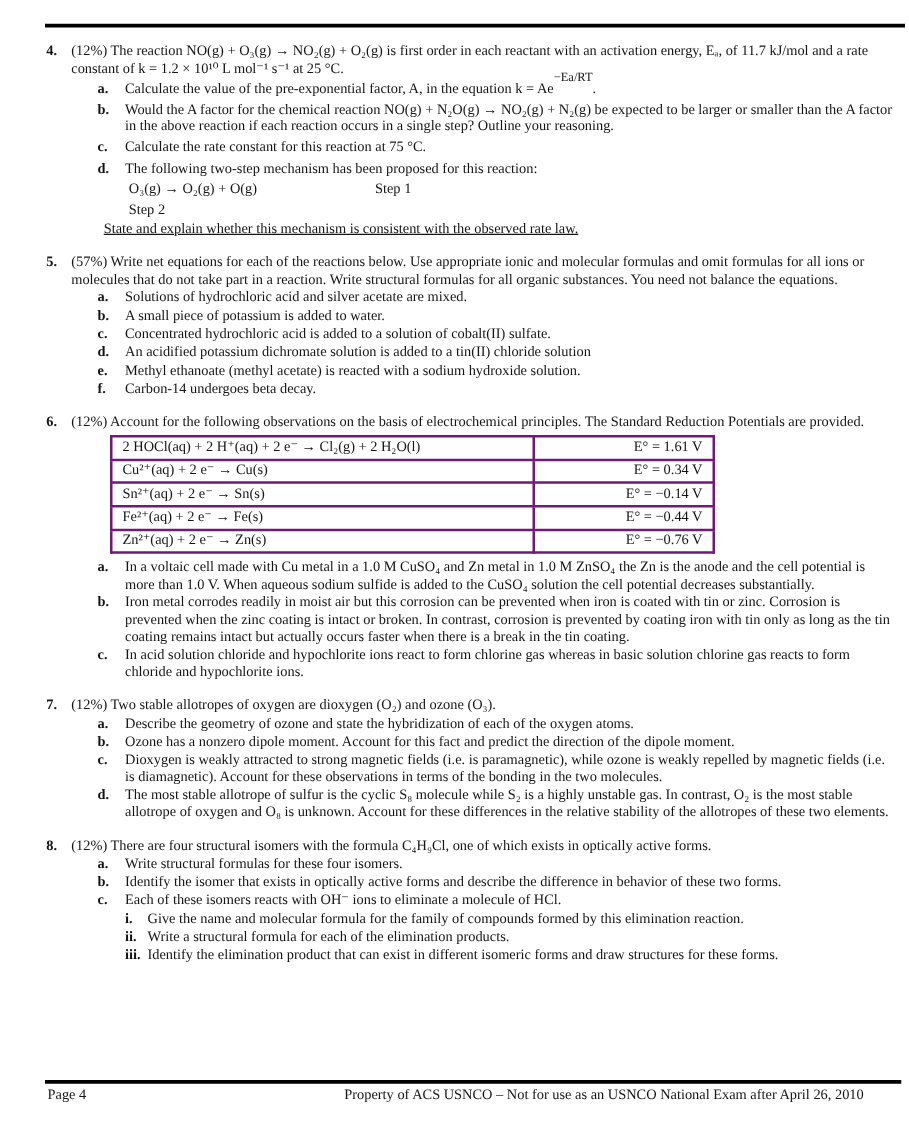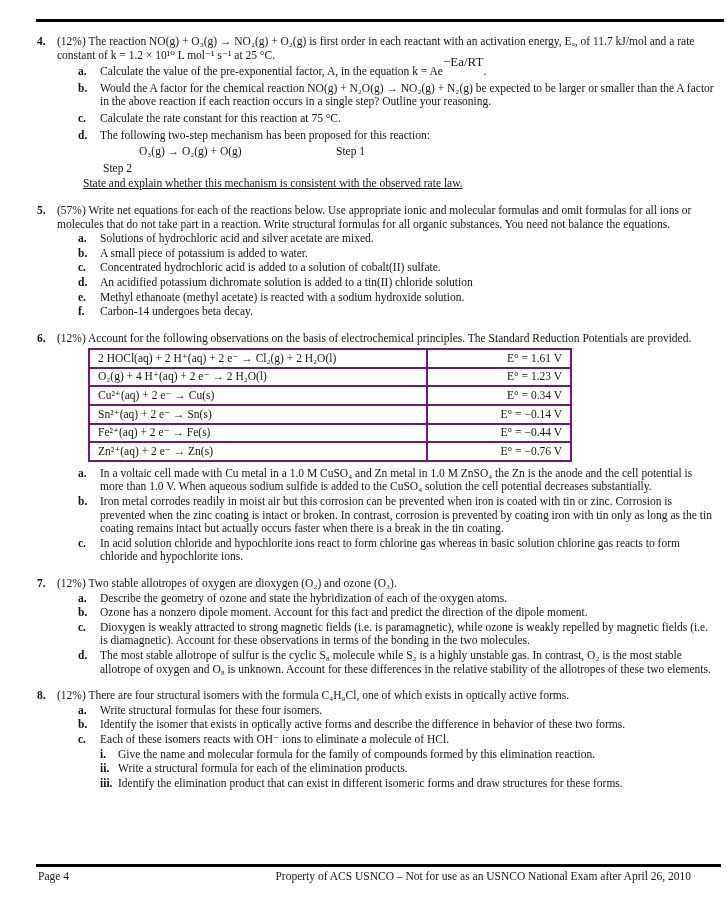--- a/index.html
+++ b/index.html
@@ -20,23 +20,23 @@
   .content { position:absolute; left:37px; right:12px; top:35px; }
   p { margin:0; }
   .question { display:flex; }
   .question + .question { margin-top:13px; }
   .qnum { font-weight:bold; width:20px; flex:none; }
   .qbody { flex:1; min-width:0; }
   .item { display:flex; margin-top:1px; margin-left:21px; }
   .q4 .item { margin-top:3px; }
   .ilabel { font-weight:bold; width:22px; flex:none; }
   .itext { flex:1; min-width:0; }
-  sup.exp { font-size:13px; line-height:0; position:relative; top:-4px;font-family:Liberation Serif, serif; }
+  sup.exp { font-size:10px; line-height:0; position:relative; top:-4px;font-family:Liberation Serif, serif; }
   .mech-row { display:flex; margin-left:46px; margin-top:3px; }
-  .mech-eq { width:197px; flex:none;margin-left:36px; }
+  .mech-eq { width:197px; flex:none; }
   .mech-closing { margin-left:26px; margin-top:2px;text-decoration:underline; }
   table.redox { border-collapse:collapse; margin:3px 0 5px 31px; }
   table.redox td { border:2px solid #701a75; padding:1.5px 8px; vertical-align:middle; }
   td.rxn { width:320px; }
   td.pot { width:126px; text-align:right; }
   .roman { display:flex; margin-top:1px; }
   .rlabel { font-weight:bold; min-width:18px; flex:none; }
   .rtext { flex:1; min-width:0; }
   .footer {
     position:absolute; left:36px; right:6px; top:864px;
@@ -123,24 +123,20 @@
     <span class="qnum">6.</span>
     <div class="qbody">
       <p class="intro">(12%) Account for the following observations on the basis of electrochemical principles. The Standard Reduction Potentials are provided.</p>
       <table class="redox">
         <tbody>
           <tr>
             <td class="rxn">2 HOCl(aq) +  2 H⁺(aq)  + 2 e⁻  →  Cl₂(g) + 2 H₂O(l)</td>
             <td class="pot">E° =  1.61 V</td>
           </tr>
           <tr>
-            <td class="rxn">O₂(g)  +  4 H⁺(aq) +  2 e⁻  →  2 H₂O(l)</td>
-            <td class="pot">E° =  1.23 V</td>
-          </tr>
-          <tr>
             <td class="rxn">Cu²⁺(aq)  +  2 e⁻  →  Cu(s)</td>
             <td class="pot">E° =  0.34 V</td>
           </tr>
           <tr>
             <td class="rxn">Sn²⁺(aq)  +  2 e⁻  →  Sn(s)</td>
             <td class="pot">E° = −0.14 V</td>
           </tr>
           <tr>
             <td class="rxn">Fe²⁺(aq)  +  2 e⁻  →  Fe(s)</td>
             <td class="pot">E° = −0.44 V</td>

